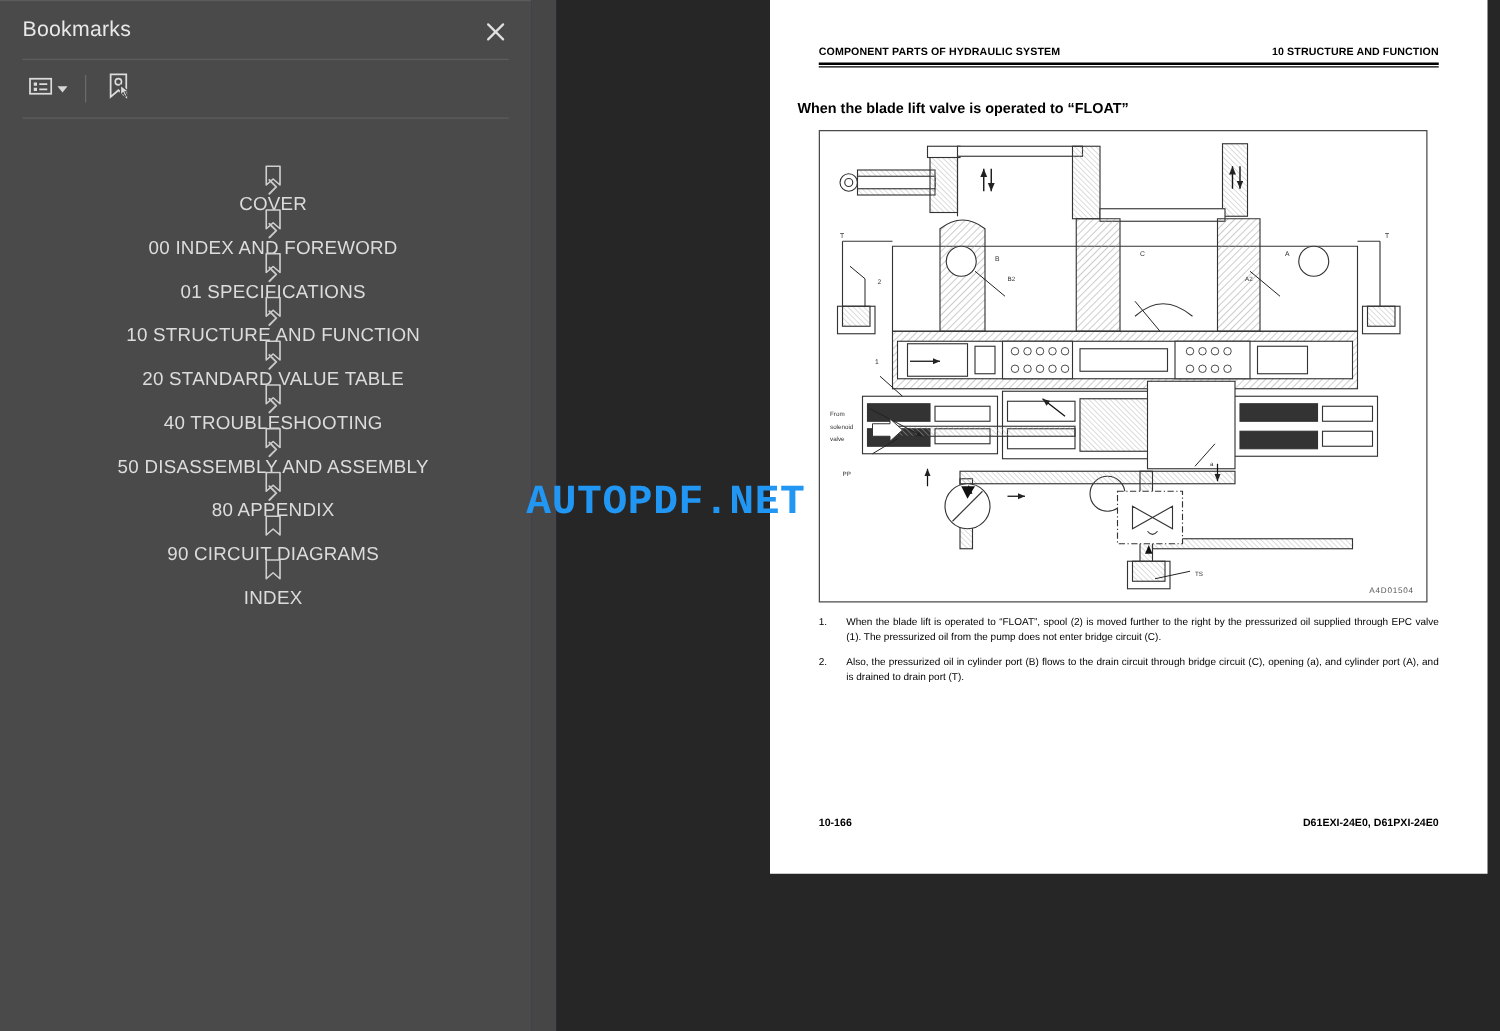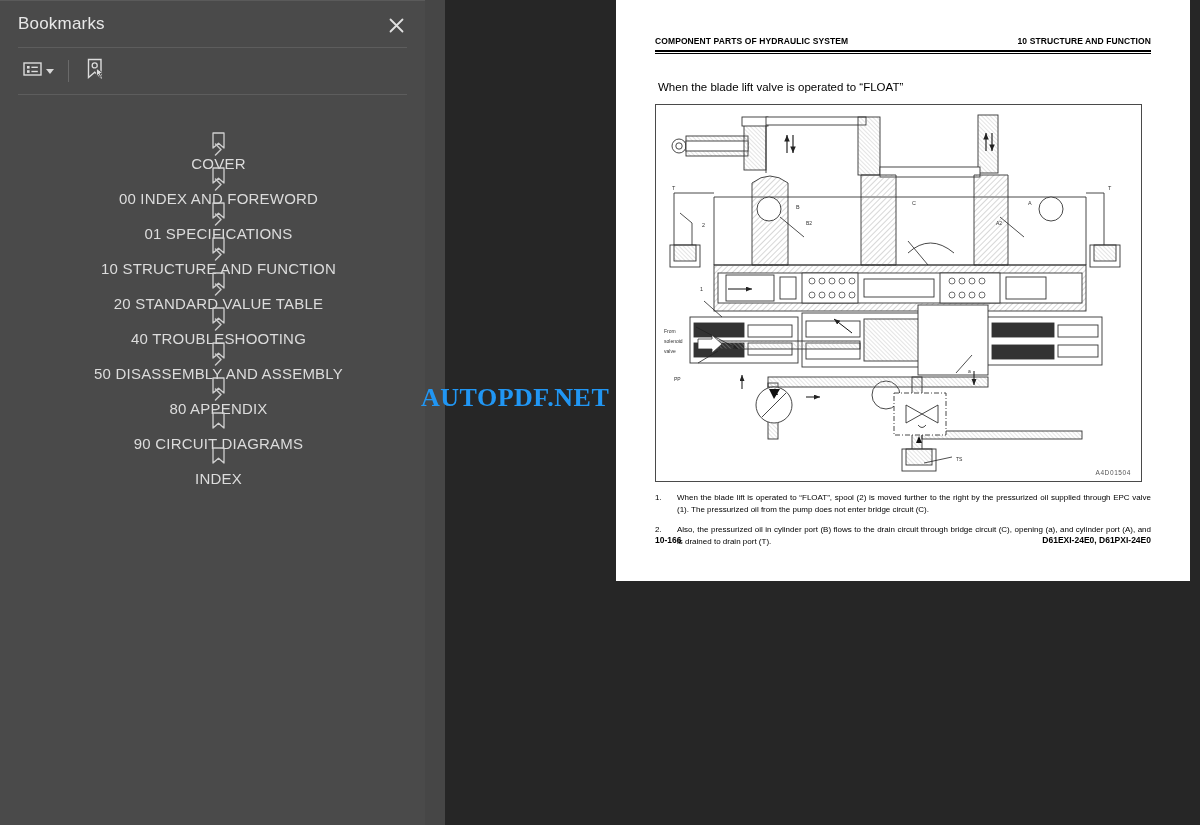--- a/index.html
+++ b/index.html
@@ -75,38 +75,38 @@
     width: 20px; height: 825px; background: #464646;
   }
   .viewer {
     position: absolute; left: 445px; top: 0;
     width: 755px; height: 825px; background: #262626;
   }
 
   
   .page {
     position: absolute; left: 616px; top: 0;
-    width: 574px; height: 581px; background: #ffffff;
+    width: 574px; height: 699px; background: #ffffff;
   }
   .pg-header {
     position: absolute; left: 39px; top: 36px; width: 496px;
     display: flex; justify-content: space-between; align-items: baseline;
   }
   .pg-header span {
     font-size: 8.5px; font-weight: bold; color: #000;
     letter-spacing: .1px; font-family: "Liberation Sans", sans-serif;
   }
   .pg-rule {
     position: absolute; left: 39px; top: 50px; width: 496px;
     height: 0; border-top: 2px solid #000; border-bottom: 1px solid #000;
     padding-bottom: 1px;
   }
   .pg-subtitle {
-    position: absolute; left: 42px; top: 81px;
-    font-size: 11.5px; font-weight: normal; color: #000;
+    position: absolute; left: 22px; top: 81px;
+    font-size: 11.5px; font-weight: bold; color: #000;
   }
 
   
   .fig {
     position: absolute; left: 39px; top: 104px;
     width: 487px; height: 378px;
     border: 1.5px solid #4a4a4a; background: #fff;
     overflow: hidden;
   }
   .fig svg { display:block; }
@@ -128,24 +128,24 @@
 
   .pg-footer {
     position: absolute; left: 39px; bottom: 36px; width: 496px;
     display: flex; justify-content: space-between;
   }
   .pg-footer span { font-size: 8.5px; font-weight: bold; color: #000; }
 
   
   .watermark {
     position: absolute; left: 421px; top: 383px;
-    font-size: 26px; font-weight: bold; color: #2196f3;
+    font-size: 33px; font-weight: bold; color: #2196f3;
     letter-spacing: .5px; white-space: nowrap;
     z-index: 50; pointer-events: none;
-    font-family: Liberation Serif, serif;
+    font-family: Liberation Mono, monospace;
   }
 
   .d-txt { font-size: 5.4px; fill: #333; font-family: "Liberation Sans", sans-serif; }
   .d-txt2 { font-size: 5px; fill: #333; font-family: "Liberation Sans", sans-serif; }
 </style>
 </head>
 <body>
 
 <div class="app">
 

